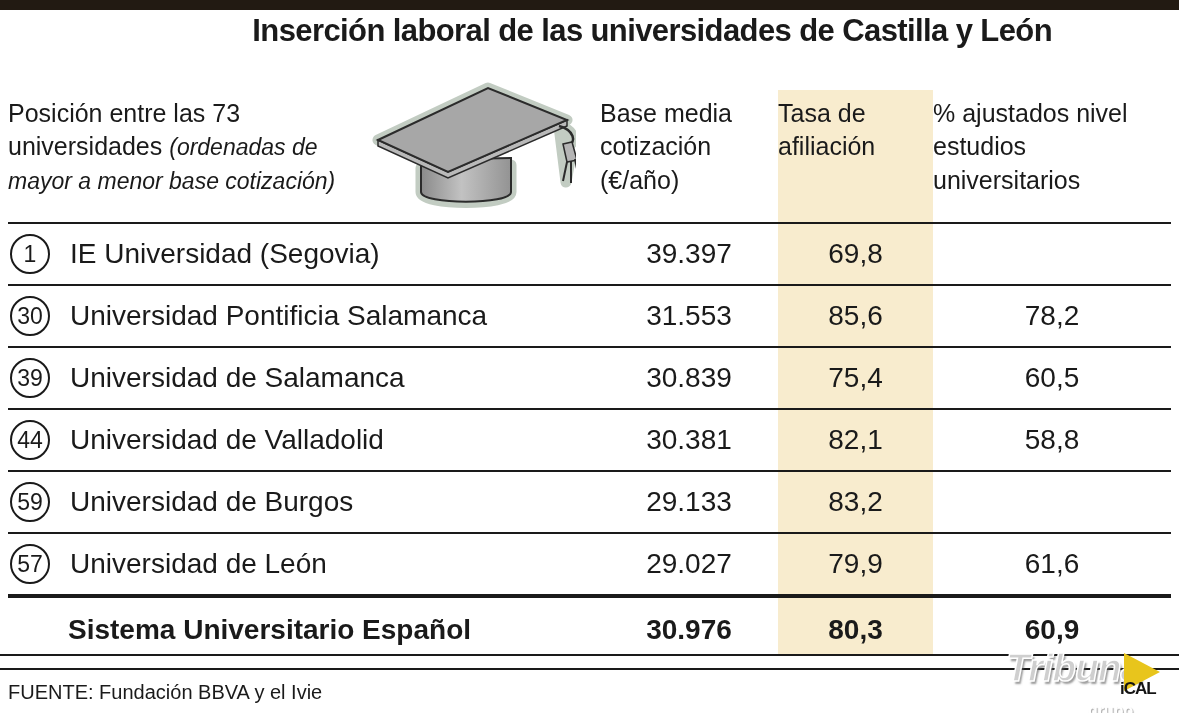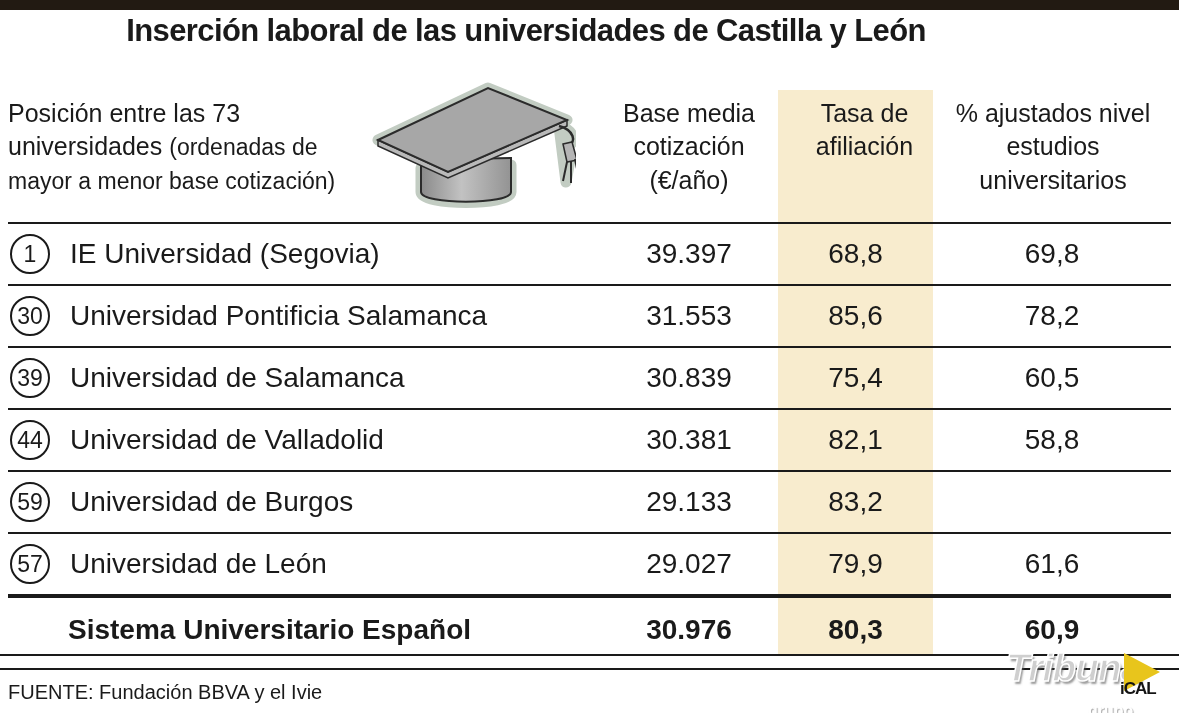--- a/index.html
+++ b/index.html
@@ -3,30 +3,30 @@
 <meta charset="utf-8">
 <style>
   html,body{margin:0;padding:0;}
   body{
     width:1179px;height:713px;position:relative;overflow:hidden;
     background:#ffffff;color:#1a1a1a;
     font-family:"Liberation Sans","DejaVu Sans",sans-serif;
   }
   .topbar{position:absolute;top:0;left:0;width:1179px;height:10px;background:#221a12;}
   .title{
-    position:absolute;top:13px;left:0;width:1052px;text-align:center;
+    position:absolute;top:13px;left:0;width:1052px;text-align:right;
     font-size:31px;font-weight:bold;letter-spacing:-0.6px;
   }
   .highlight-col{position:absolute;left:778px;top:90px;width:155px;height:565px;background:#f8ecce;z-index:0;}
 
   .hdr-left{position:absolute;left:8px;top:97px;width:372px;font-size:25px;line-height:1.33;z-index:2;}
-  .hdr-left .note{font-size:23px;}
+  .hdr-left .note{font-style:italic;font-size:23px;}
   .cap-wrap{position:absolute;left:366px;top:80px;z-index:2;}
 
-  .hdr-col{position:absolute;top:97px;text-align:center;font-size:25px;line-height:1.33;z-index:2;}
+  .hdr-col{position:absolute;top:97px;font-size:25px;line-height:1.33;z-index:2;}
   .hdr-base{left:600px;width:178px;}
   .hdr-tasa{left:778px;width:173px;}
   .hdr-pct{left:933px;width:240px;}
 
   .table{position:absolute;left:8px;top:222px;width:1163px;z-index:2;}
   .row{
     display:grid;grid-template-columns:60px 532px 178px 155px 238px;
     align-items:center;height:60px;border-top:2px solid #1a1a1a;font-size:28px;
   }
   .cell-rank{display:flex;align-items:center;justify-content:flex-start;}
@@ -113,21 +113,20 @@
 <div class="hdr-col hdr-pct">% ajustados nivel estudios universitarios</div>
 
 <div class="table">
 
   <div class="row">
     <div class="cell-rank">
         <div class="circle">1</div>
       </div>
     <div class="cell-name">IE Universidad (Segovia)</div>
     <div class="num">39.397</div>
-    <div class="num">68,8</div>
     <div class="num">69,8</div>
   </div>
 
   <div class="row">
     <div class="cell-rank">
         <div class="circle">30</div>
       </div>
     <div class="cell-name">Universidad Pontificia Salamanca</div>
     <div class="num">31.553</div>
     <div class="num">85,6</div>

